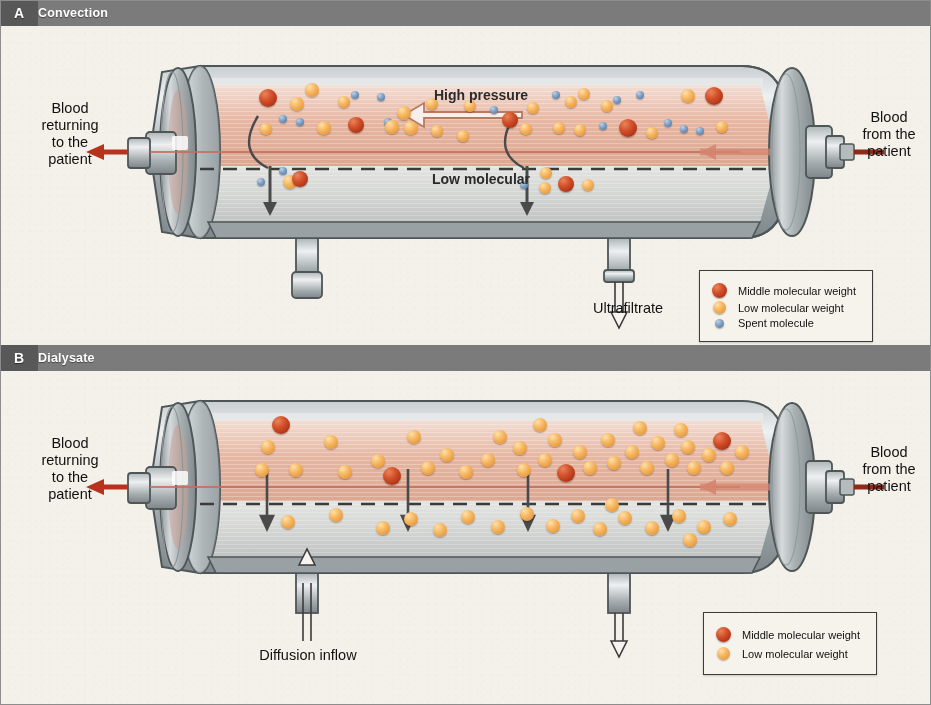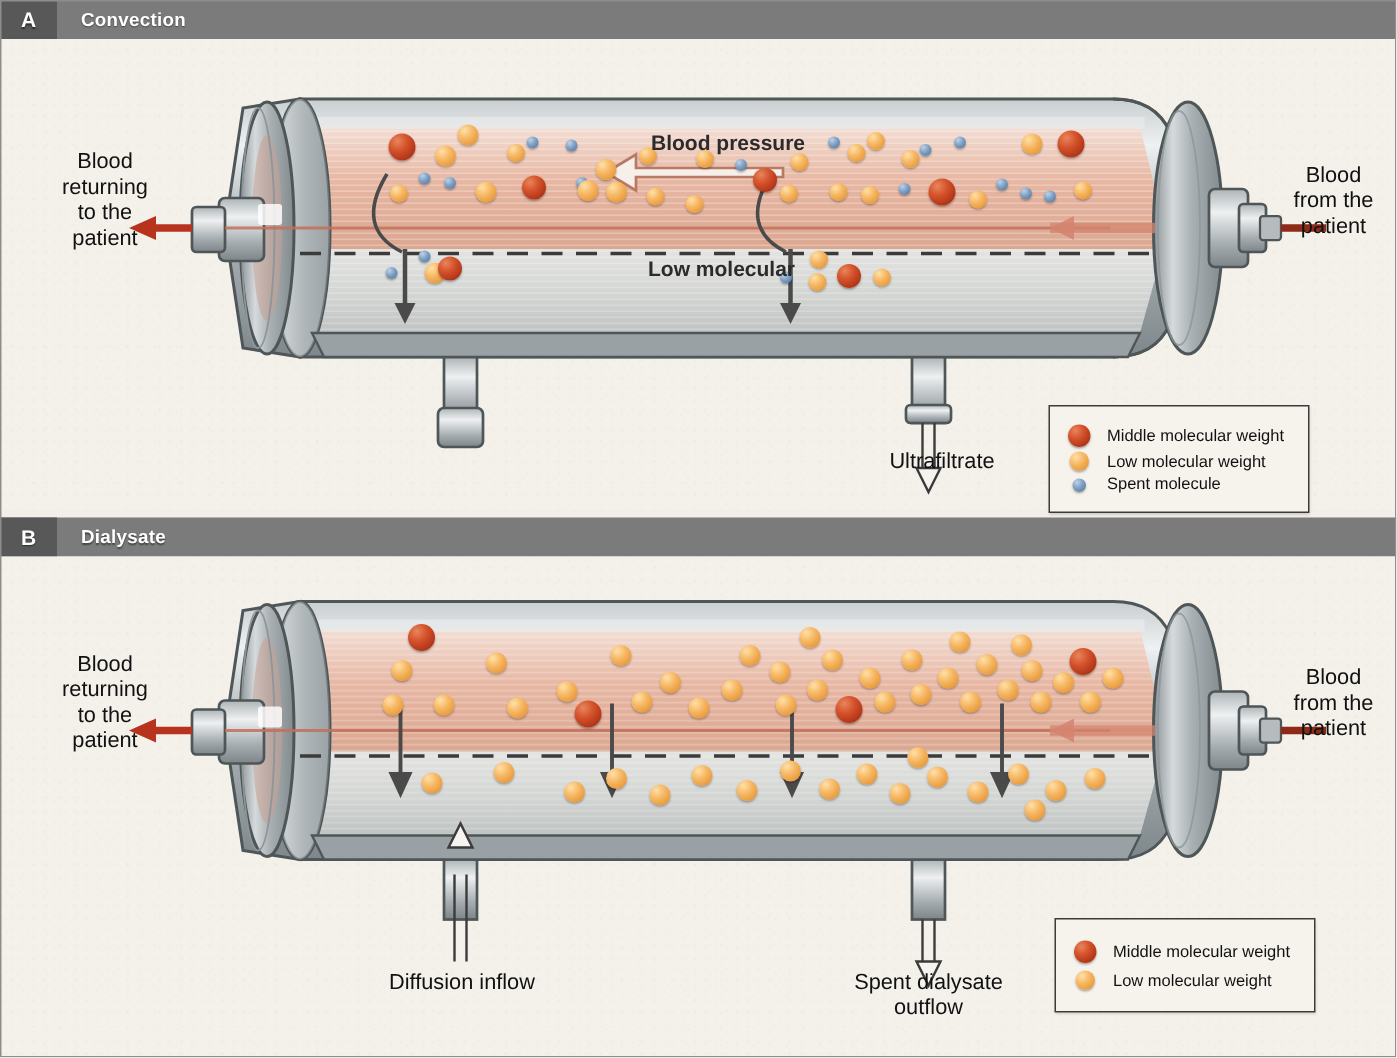--- a/index.html
+++ b/index.html
@@ -17,21 +17,21 @@
     background:#7b7b7b;
     display:flex;align-items:center;
   }
   .panel-letterbox{
     width:38px;height:26px;background:#585858;
     display:flex;align-items:center;justify-content:center;
     color:#fff;font-size:14px;font-weight:bold;
     text-shadow:0 1px 1px rgba(0,0,0,.5);
   }
   .panel-title{
-    color:#fff;font-size:12.5px;font-weight:bold;margin-left:16px;
+    color:#fff;font-size:12.5px;font-weight:bold;
     text-shadow:0 1px 1px rgba(0,0,0,.45);
     letter-spacing:.2px;
   }
 
   
   .panel-body{position:absolute;left:0;width:931px;background:#f4f1ea;}
   .paper-tex{
     position:absolute;inset:0;
     background:
       radial-gradient(circle at 20% 30%, rgba(0,0,0,.012) 0 1px, transparent 1px),
@@ -241,21 +241,21 @@
         <div class="particle dot-water" style="left: 279px; top: 141px; width: 8px; height: 8px;"></div>
         <div class="particle dot-low" style="left: 283px; top: 149px; width: 14px; height: 14px;"></div>
         <div class="particle dot-mid" style="left: 292px; top: 145px; width: 16px; height: 16px;"></div>
         <div class="particle dot-water" style="left: 520px; top: 155px; width: 8px; height: 8px;"></div>
         <div class="particle dot-low" style="left: 540px; top: 141px; width: 12px; height: 12px;"></div>
         <div class="particle dot-low" style="left: 539px; top: 156px; width: 12px; height: 12px;"></div>
         <div class="particle dot-mid" style="left: 558px; top: 150px; width: 16px; height: 16px;"></div>
         <div class="particle dot-low" style="left: 582px; top: 153px; width: 12px; height: 12px;"></div>
       </div>
 
-    <div class="lbl-inner" style="left:434px;top:61px;font-weight:bold;color:#2b2b2b;">Blood pressure</div>
+    <div class="lbl-inner" style="left:434px;top:61px;font-weight:bold;color:#2b2b2b;">High pressure</div>
     <div class="lbl-inner" style="left:432px;top:145px;font-weight:bold;color:#2b2b2b;">Low molecular</div>
 
     <div class="lbl center" style="left:18px;top:74px;width:104px;white-space:pre-line;">Blood
 returning
 to the
 patient</div>
     <div class="lbl center" style="left:846px;top:83px;width:86px;white-space:pre-line;">Blood
 from the
 patient</div>
     <div class="lbl center" style="left:558px;top:274px;width:140px;">Ultrafiltrate</div>
@@ -441,22 +441,20 @@
       </div>
 
     <div class="lbl center" style="left:18px;top:64px;width:104px;white-space:pre-line;">Blood
 returning
 to the
 patient</div>
     <div class="lbl center" style="left:846px;top:73px;width:86px;white-space:pre-line;">Blood
 from the
 patient</div>
     <div class="lbl center" style="left:238px;top:276px;width:140px;">Diffusion inflow</div>
-    <div class="lbl center" style="left:549px;top:276px;width:140px;white-space:pre-line;">Spent dialysate
-outflow</div>
 
     <div class="legend" style="left:703px;top:241px;">
       <div class="legend-row" style="margin:5px 0;">
         <div class="legend-dot dot-mid" style="width:15px;height:15px;"></div>
         <div class="legend-text">Middle molecular weight</div>
       </div>
       <div class="legend-row" style="margin:5px 0;">
         <div class="legend-dot dot-low" style="width:13px;height:13px;margin-left:1px;margin-right:12px;"></div>
         <div class="legend-text">Low molecular weight</div>
       </div>

